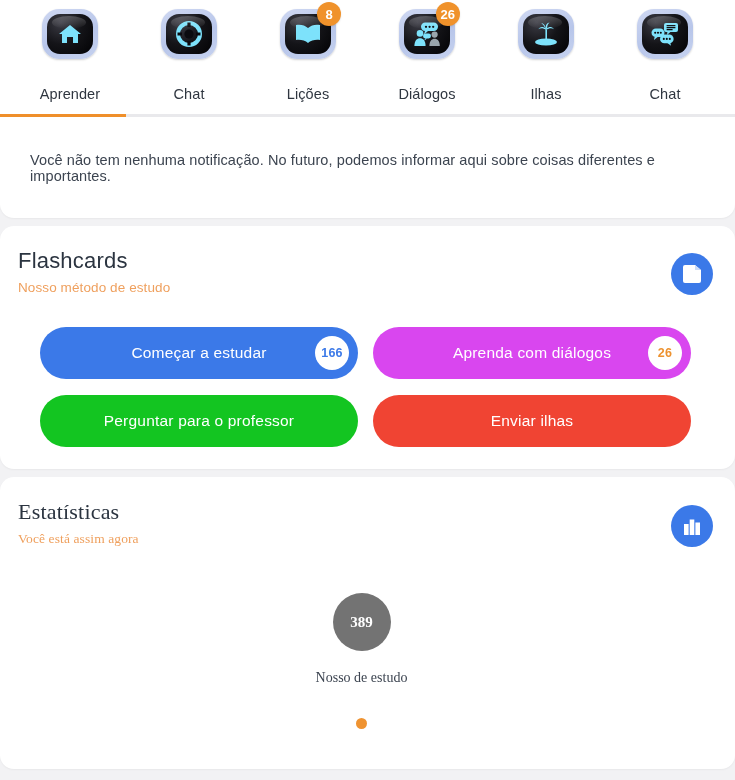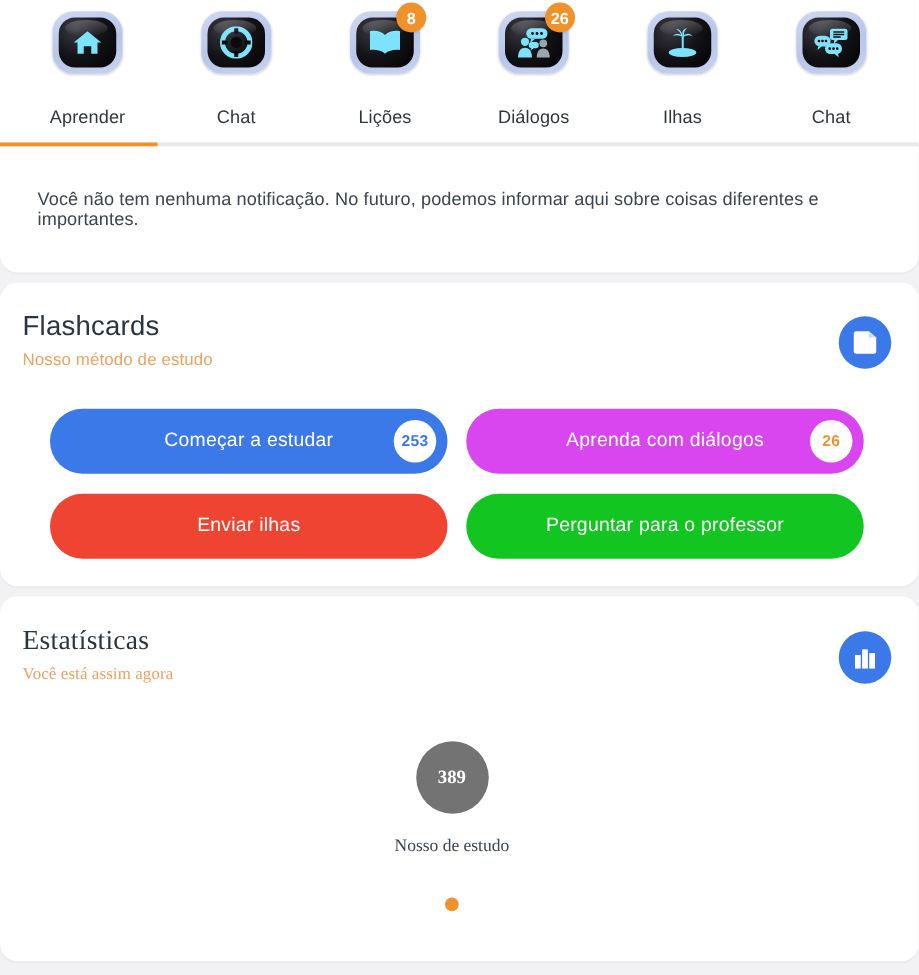--- a/index.html
+++ b/index.html
@@ -406,34 +406,34 @@
         <svg width="22" height="20" viewBox="0 0 22 20">
           <path d="M2 3 a2 2 0 0 1 2-2 h10 l6 5 v11 a2 2 0 0 1 -2 2 H4 a2 2 0 0 1 -2 -2 Z" fill="#ffffff"></path>
           <path d="M14 1 l6 5 h-6 Z" fill="#cddcf8"></path>
         </svg>
       </div>
     </div>
 
     <div class="btn-grid">
       <button class="btn btn-blue">
         <span>Começar a estudar</span>
-        <span class="btn-badge bb-blue">253</span>
+        <span class="btn-badge bb-blue">166</span>
       </button>
 
       <button class="btn btn-orange">
         <span>Aprenda com diálogos</span>
         <span class="btn-badge bb-orange">26</span>
       </button>
 
+      <button class="btn btn-green">
+        <span>Perguntar para o professor</span>
+      </button>
+
       <button class="btn btn-red">
         <span>Enviar ilhas</span>
-      </button>
-
-      <button class="btn btn-green">
-        <span>Perguntar para o professor</span>
       </button>
     </div>
   </div>
 
   <div class="card section-card stats-card">
     <div class="section-head">
       <div class="section-titles">
         <div class="section-title">Estatísticas</div>
         <div class="section-sub">Você está assim agora</div>
       </div>

